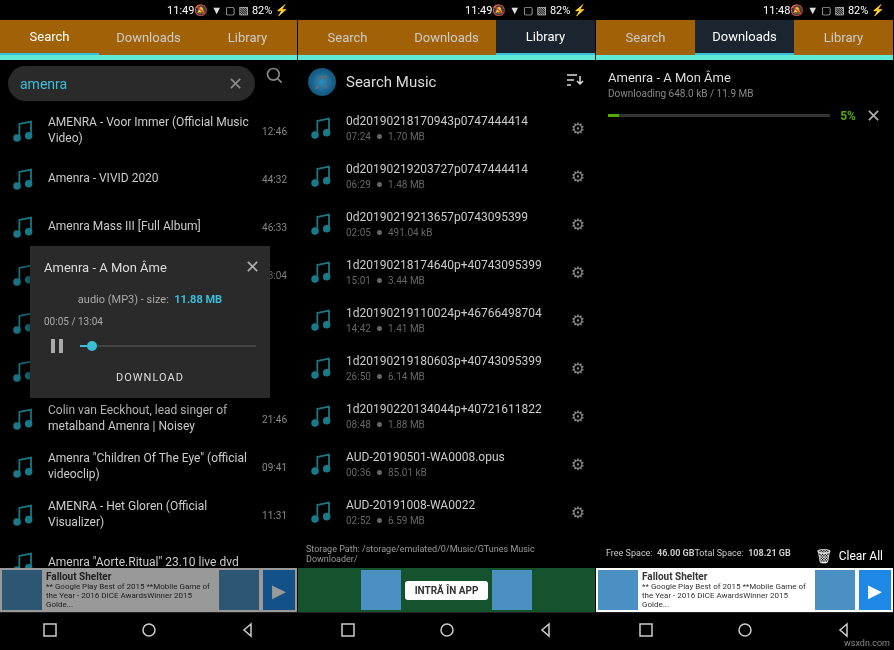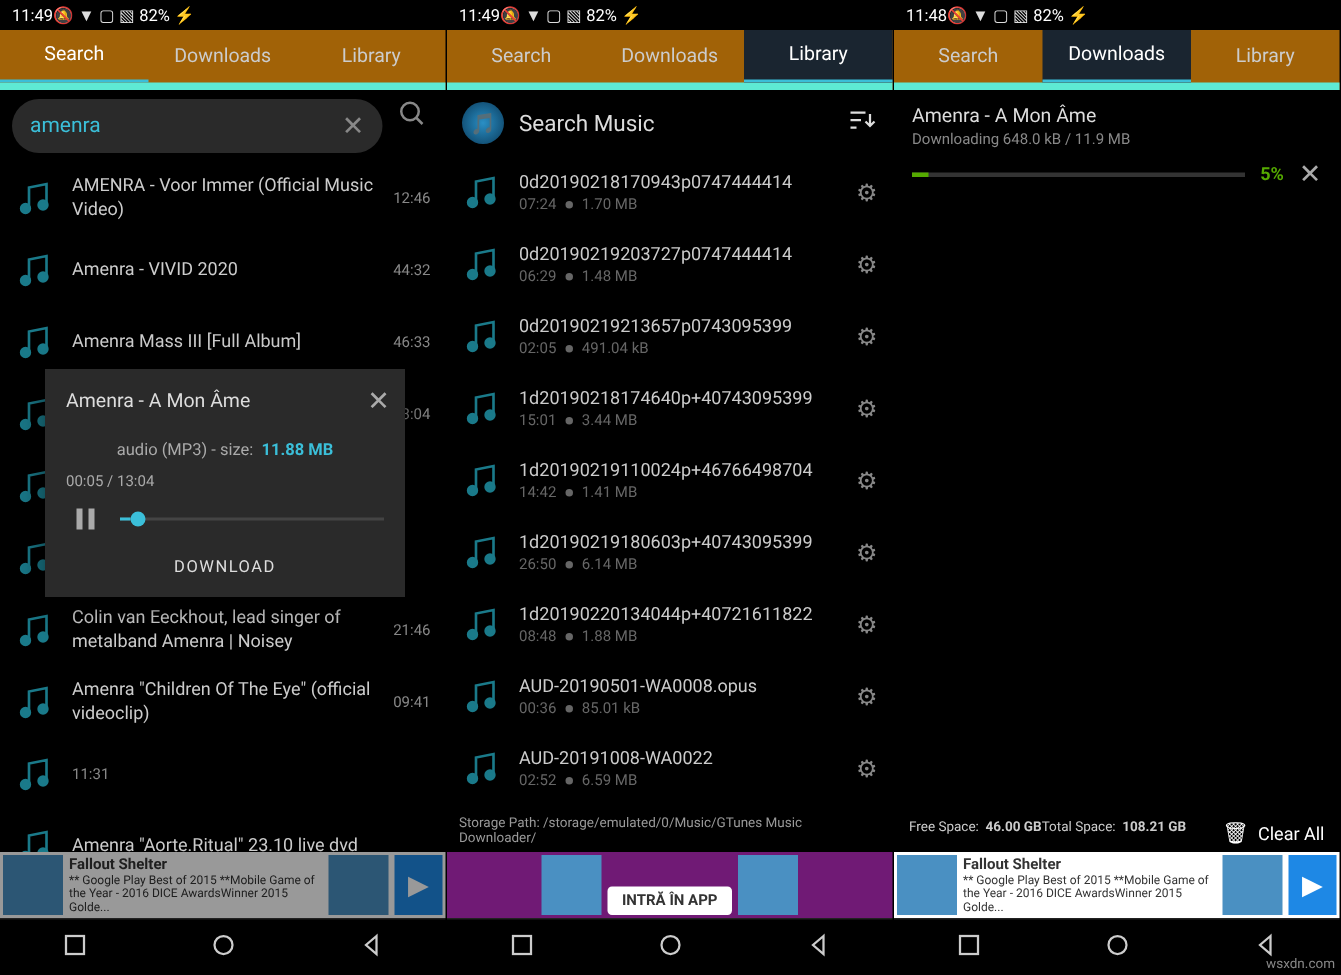--- a/index.html
+++ b/index.html
@@ -1,18 +1,18 @@
 <!DOCTYPE html>
 <html><head>
 <meta charset="utf-8">
 <style>
 * { margin: 0; padding: 0; box-sizing: border-box; font-family: Roboto, Arial, sans-serif; }
 body { background: #000; display: flex; width: 894px; height: 650px; overflow: hidden; }
 .phone { width: 298px; height: 650px; background: #000; display: flex; flex-direction: column; position: relative; border-right: 1px solid #000; }
-.status-bar { height: 20px; display: flex; justify-content: flex-start; align-items: center; padding: 0 8px; color: #fff; font-size: 11px; }
+.status-bar { height: 20px; display: flex; justify-content: flex-end; align-items: center; padding: 0 8px; color: #fff; font-size: 11px; }
 .status-right { display: flex; align-items: center; gap: 3px; }
 .status-icon { font-size: 11px; color: #ddd; }
 .tabs { display: flex; height: 40px; background: #a16207; border-bottom: 5px solid #5eead4; }
 .tab { flex: 1; display: flex; align-items: center; justify-content: center; color: #ccc; font-size: 13px; cursor: pointer; }
 .tab.active { color: #fff; border-bottom: 2px solid #3bbfd9; }
 .tab.active-blue { color: #fff; background: #1a2530; border-bottom: 2px solid #3bbfd9; }
 .search-row { display: flex; align-items: flex-start; padding: 6px 8px; gap: 6px; }
 .search-box { flex: 1; background: #2a2a2a; border-radius: 18px; padding: 7px 12px; display: flex; align-items: center; }
 .search-input { background: none; border: none; color: #3bbfd9; font-size: 14px; flex: 1; outline: none; }
 .search-input::placeholder { color: #888; }
@@ -56,21 +56,21 @@
 .bottom-info { display: flex; justify-content: space-between; padding: 4px 10px; font-size: 9px; color: #ccc; }
 .info-block { display: flex; flex-direction: row; }
 .clear-all { display: flex; align-items: center; gap: 6px; color: #fff; font-size: 12px; cursor: pointer; }
 .trash-icon { font-size: 14px; }
 .ad { height: 44px; background: #fff; display: flex; align-items: center; padding: 2px; gap: 4px; }
 .ad-img { width: 40px; height: 40px; background: #4a90c2; flex-shrink: 0; }
 .ad-text { flex: 1; font-size: 8px; color: #333; overflow: hidden; }
 .ad-title { font-weight: bold; font-size: 10px; }
 .ad-arrow { width: 32px; height: 40px; background: #1e88e5; display: flex; align-items: center; justify-content: center; color: #fff; font-size: 18px; cursor: pointer; }
 .ad.overlay { filter: brightness(0.6); }
-.ad-center { height: 44px; background: #701a75; display: flex; align-items: flex-end; justify-content: center; padding: 2px; gap: 4px; }
+.ad-center { height: 44px; background: #14532d; display: flex; align-items: center; justify-content: center; padding: 2px; gap: 4px; }
 .ad-center-img { width: 40px; height: 40px; background: #4a90c2; }
 .ad-intra { background: #fff; color: #333; padding: 4px 10px; font-size: 10px; border-radius: 3px; font-weight: bold; cursor: pointer; }
 .navbar { height: 38px; background: #000; display: flex; align-items: center; justify-content: space-around; border-top: 1px solid #222; }
 .nav-btn { color: #ccc; cursor: pointer; }
 .watermark { position: absolute; bottom: 2px; right: 4px; color: #888; font-size: 9px; z-index: 99; }
 </style>
 </head>
 <body>
 
 <div class="phone">
@@ -190,20 +190,23 @@
           <div class="row-title">Amenra "Children Of The Eye" (official videoclip)</div>
         </div>
         <div class="row-dur">09:41</div>
       </div>
       <div class="row">
         <div class="music-icon"><svg viewBox="0 0 24 24" fill="none" stroke="#1a7a8a" stroke-width="1.5">
             <path d="M8 18 V6 L18 4 V16"></path>
             <circle cx="6" cy="18" r="2.5" fill="#1a7a8a"></circle>
             <circle cx="16" cy="16" r="2.5" fill="#1a7a8a"></circle>
           </svg></div>
+        <div class="row-text">
+          <div class="row-title">AMENRA - Het Gloren (Official Visualizer)</div>
+        </div>
         <div class="row-dur">11:31</div>
       </div>
       <div class="row">
         <div class="music-icon"><svg viewBox="0 0 24 24" fill="none" stroke="#1a7a8a" stroke-width="1.5">
             <path d="M8 18 V6 L18 4 V16"></path>
             <circle cx="6" cy="18" r="2.5" fill="#1a7a8a"></circle>
             <circle cx="16" cy="16" r="2.5" fill="#1a7a8a"></circle>
           </svg></div>
         <div class="row-text">
           <div class="row-title">Amenra "Aorte.Ritual" 23.10 live dvd</div>

